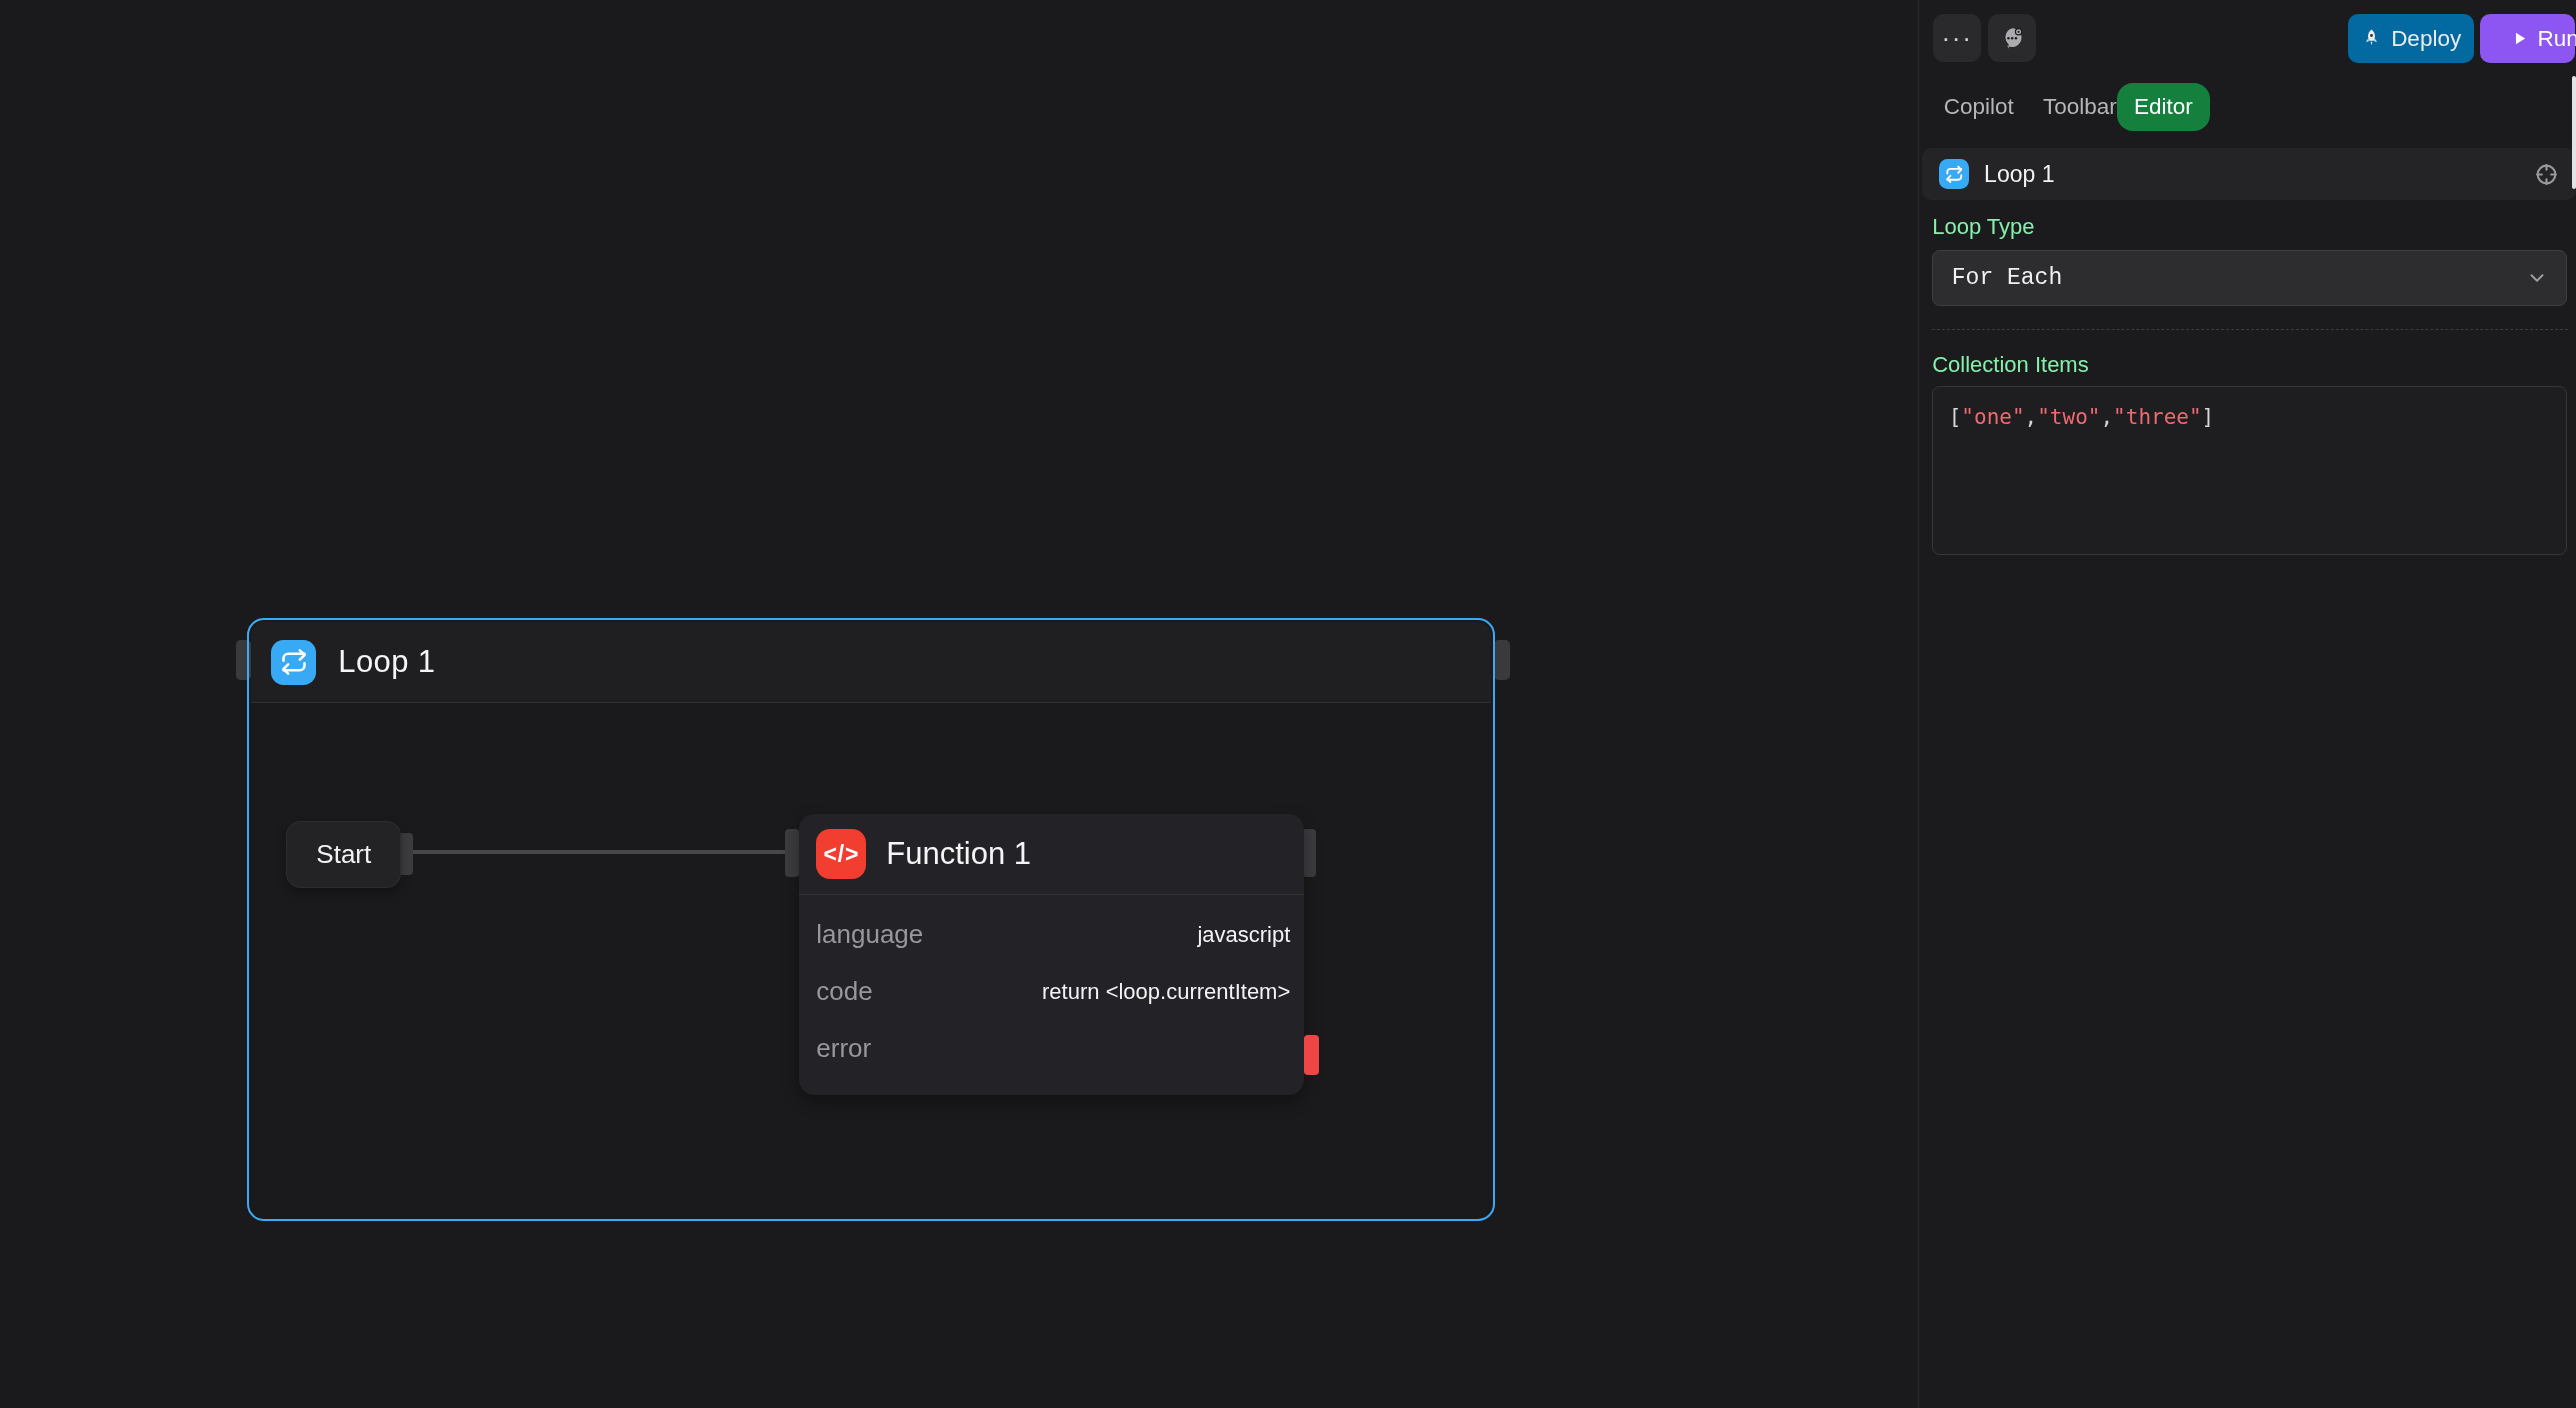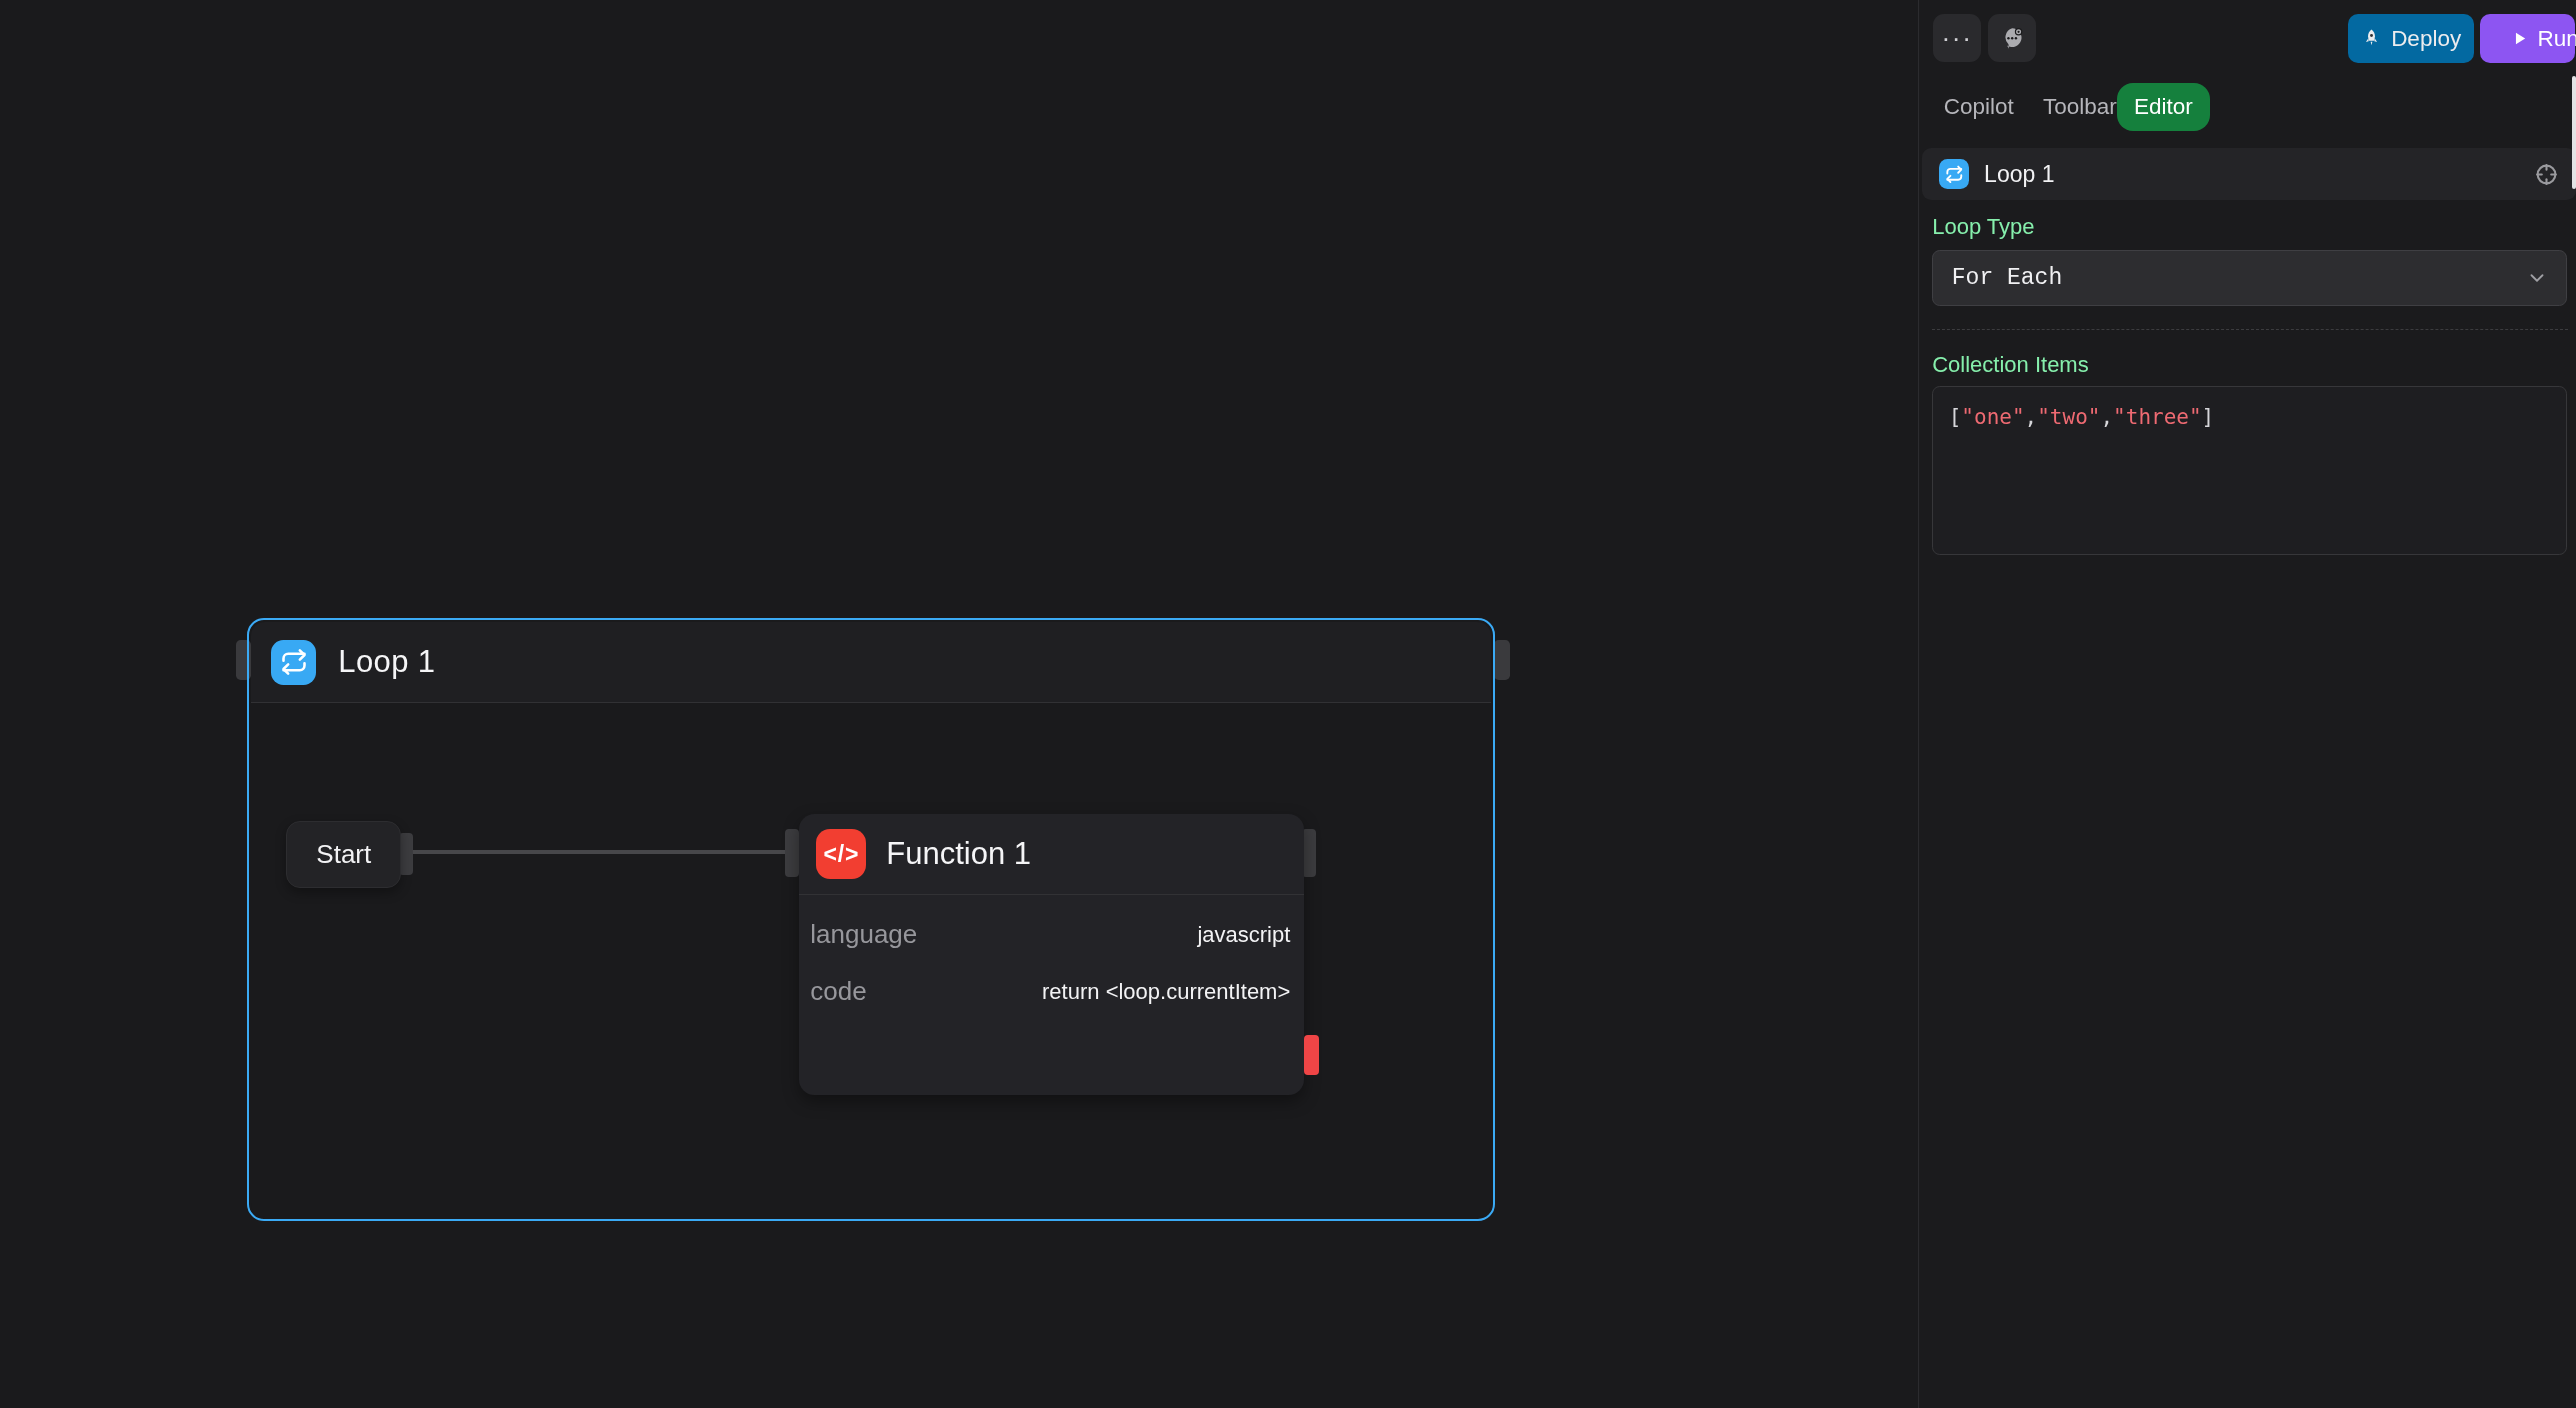--- a/index.html
+++ b/index.html
@@ -69,21 +69,21 @@
     background:#232327; border-radius:15.5px; z-index:2;
     box-shadow:0 6.2px 15.5px rgba(0,0,0,.35);
   }
   .function-header {
     height:81px; display:flex; align-items:center; padding:0 17px;
     border-bottom:1.6px solid #323235;
   }
   .node-icon.fn { width:50px; height:50px; border-radius:14px; }
   .code-glyph { font-size:23px; font-weight:700; color:#FFFFFF; letter-spacing:0.8px; }
   .function-title { margin-left:20px; font-size:31px; font-weight:500; color:#F5F5F7; }
-  .function-rows { padding:11px 14px 0 11px; }
+  .function-rows { padding:11px 14px 0 17px; }
   .fn-row { height:57px; display:flex; align-items:center; justify-content:space-between; }
   .fn-row .lbl { font-size:26px; color:#97979C; }
   .fn-row .val { font-size:22px; color:#F3F3F5; }
   .error-port {
     position:absolute; left:1053px; top:330px; width:14.8px; height:40px;
     background:#EF4546; border-radius:3.9px; z-index:4;
   }
 
   
   .panel {
@@ -202,20 +202,24 @@
           </div>
           <div class="function-rows">
             <div class="fn-row">
               <span class="lbl">language</span>
               <span class="val">javascript</span>
             </div>
             <div class="fn-row">
               <span class="lbl">code</span>
               <span class="val">return &lt;loop.currentItem&gt;</span>
             </div>
+            <div class="fn-row">
+              <span class="lbl">error</span>
+              <span class="val"></span>
+            </div>
           </div>
         </div>
 
         <div class="error-port"></div>
       </div>
     </div>
   </div>
 
   <aside class="panel">
 

